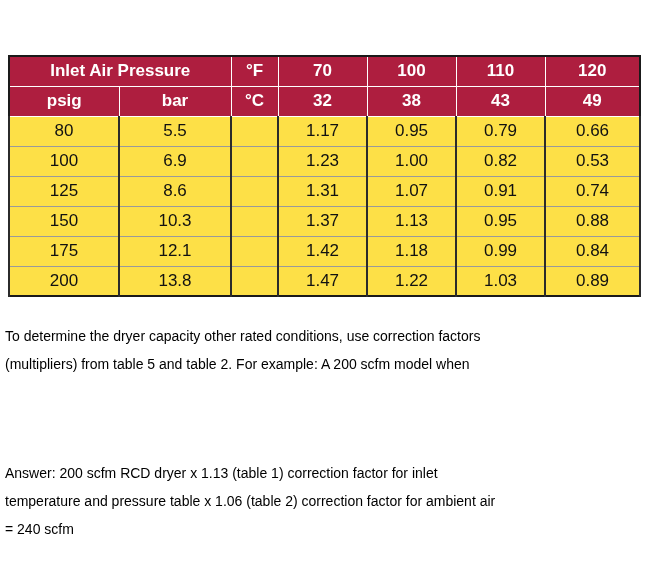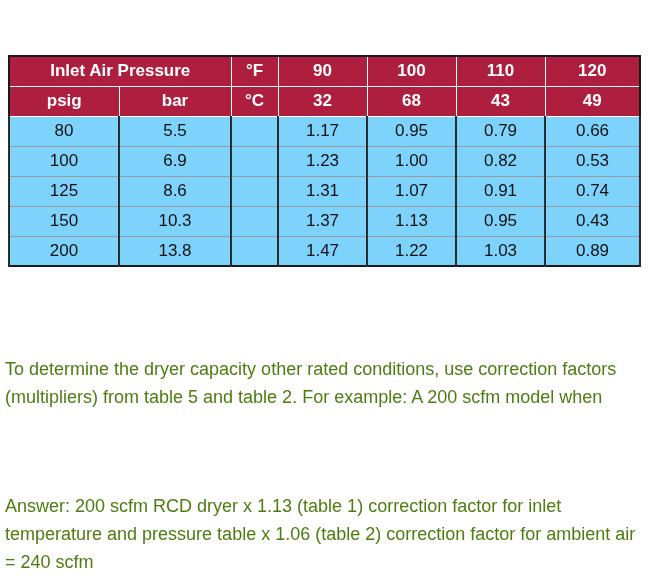--- a/index.html
+++ b/index.html
@@ -33,34 +33,33 @@
     box-sizing: border-box;
   }
   .capacity-table thead th {
     background: #ae1e3f;
     color: #ffffff;
     font-weight: bold;
     border: 1px solid #ffffff;
   }
   .capacity-table tbody td {
     color: #111111;
-    background: #7dd3fc;
+    background: #fde047;
     border-top: 1px solid #9a9a9a;
     border-bottom: 1px solid #9a9a9a;
     border-left: 2px solid #2b2b2b;
     border-right: 2px solid #2b2b2b;
   }
   .text-block {
     position: absolute;
     left: 5px;
     width: 645px;
-    font-size: 18px;
+    font-size: 14px;
     line-height: 28px;
-    color: #4d7c0f;
-    margin-top: 33px;
+    color: #000000;
   }
   .text-line { white-space: nowrap; }
   #question-paragraph { top: 322px; }
   #answer-paragraph { top: 459px; }
 </style>
 </head>
 <body>
 
 <div class="page">
 
@@ -71,31 +70,31 @@
         <col style="width:47px">
       <col style="width:89px">
         <col style="width:89px">
         <col style="width:89px">
         <col style="width:95px">
     </colgroup>
     <thead>
       <tr>
         <th colspan="2">Inlet Air Pressure</th>
         <th>°F</th>
-        <th>90</th>
+        <th>70</th>
         <th>100</th>
         <th>110</th>
         <th>120</th>
       </tr>
       <tr>
         <th>psig</th>
         <th>bar</th>
         <th>°C</th>
         <th>32</th>
-        <th>68</th>
+        <th>38</th>
         <th>43</th>
         <th>49</th>
       </tr>
     </thead>
     <tbody>
         <tr>
           <td>80</td>
           <td>5.5</td>
           <td></td>
           <td>1.17</td>
@@ -121,21 +120,30 @@
           <td>0.91</td>
           <td>0.74</td>
         </tr>
         <tr>
           <td>150</td>
           <td>10.3</td>
           <td></td>
           <td>1.37</td>
           <td>1.13</td>
           <td>0.95</td>
-          <td>0.43</td>
+          <td>0.88</td>
+        </tr>
+        <tr>
+          <td>175</td>
+          <td>12.1</td>
+          <td></td>
+          <td>1.42</td>
+          <td>1.18</td>
+          <td>0.99</td>
+          <td>0.84</td>
         </tr>
         <tr>
           <td>200</td>
           <td>13.8</td>
           <td></td>
           <td>1.47</td>
           <td>1.22</td>
           <td>1.03</td>
           <td>0.89</td>
         </tr>

